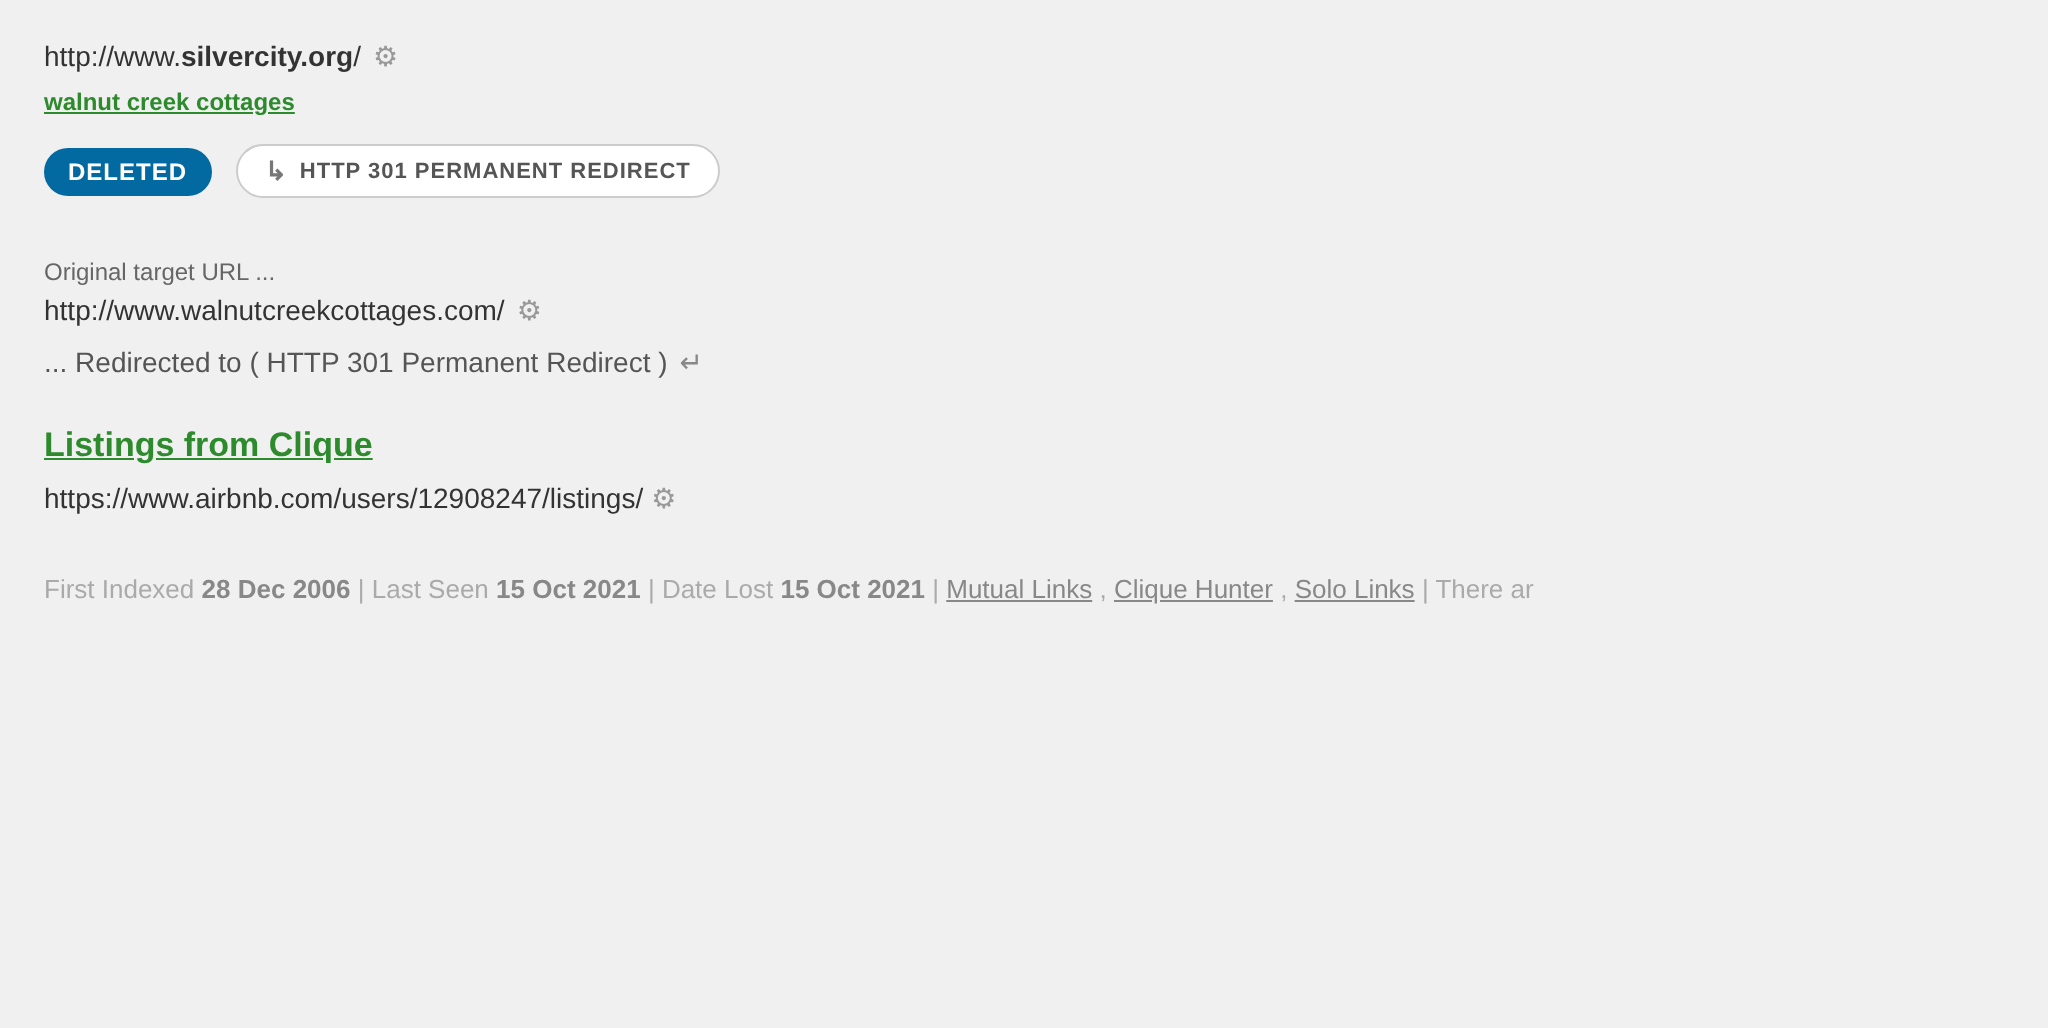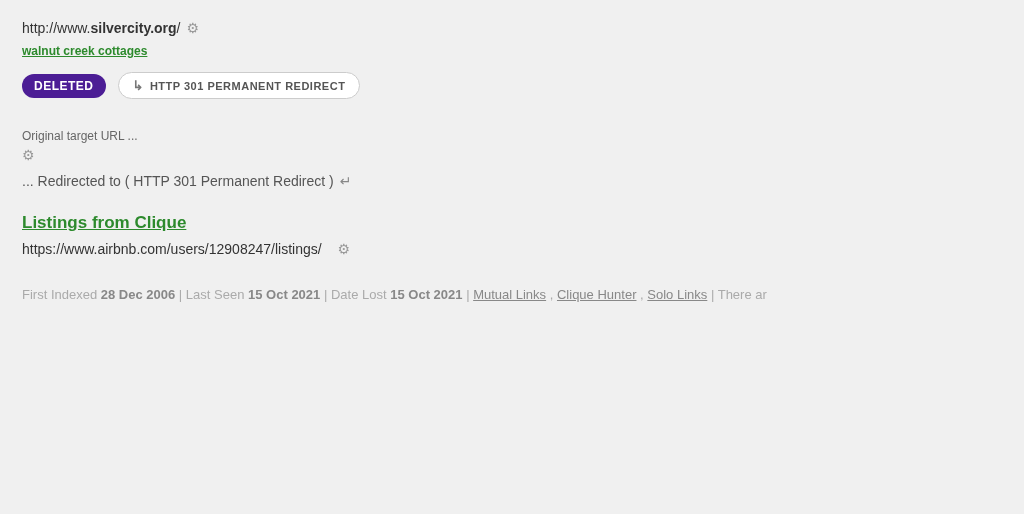--- a/index.html
+++ b/index.html
@@ -53,21 +53,21 @@
     }
 
     .badge-row {
       display: flex;
       align-items: center;
       gap: 12px;
       margin-bottom: 30px;
     }
 
     .badge-deleted {
-      background-color: #4c1d95;
+      background-color: #0369a1;
       color: #fff;
       font-size: 12px;
       font-weight: bold;
       padding: 5px 12px;
       border-radius: 20px;
       letter-spacing: 0.5px;
       text-transform: uppercase;
     }
 
     .badge-redirect {
@@ -125,21 +125,21 @@
       font-size: 17px;
       font-weight: bold;
       margin-bottom: 8px;
       text-decoration: underline;
       cursor: pointer;
     }
 
     .listing-url-row {
       display: flex;
       align-items: center;
-      gap: 16px;
+      gap: 4px;
       font-size: 14px;
       color: #333;
       margin-bottom: 20px;
     }
 
     .footer-bar {
       font-size: 13px;
       color: #aaa;
       border-top: none;
       padding-top: 10px;
@@ -173,20 +173,21 @@
   <span class="badge-redirect">
     <span class="redirect-arrow">↳</span>
     <span>HTTP 301 PERMANENT REDIRECT</span>
   </span>
 </div>
 
 <div>
   <p class="section-label">Original target URL ...</p>
 
   <div class="url-row">
+    <span>http://www.walnutcreekcottages.com/</span>
     <span class="gear-icon">⚙</span>
   </div>
 
   <div class="redirected-line">
     <span>... Redirected to ( HTTP 301 Permanent Redirect )</span>
     <span class="corner-arrow">↵</span>
   </div>
 </div>
 
 <div>

